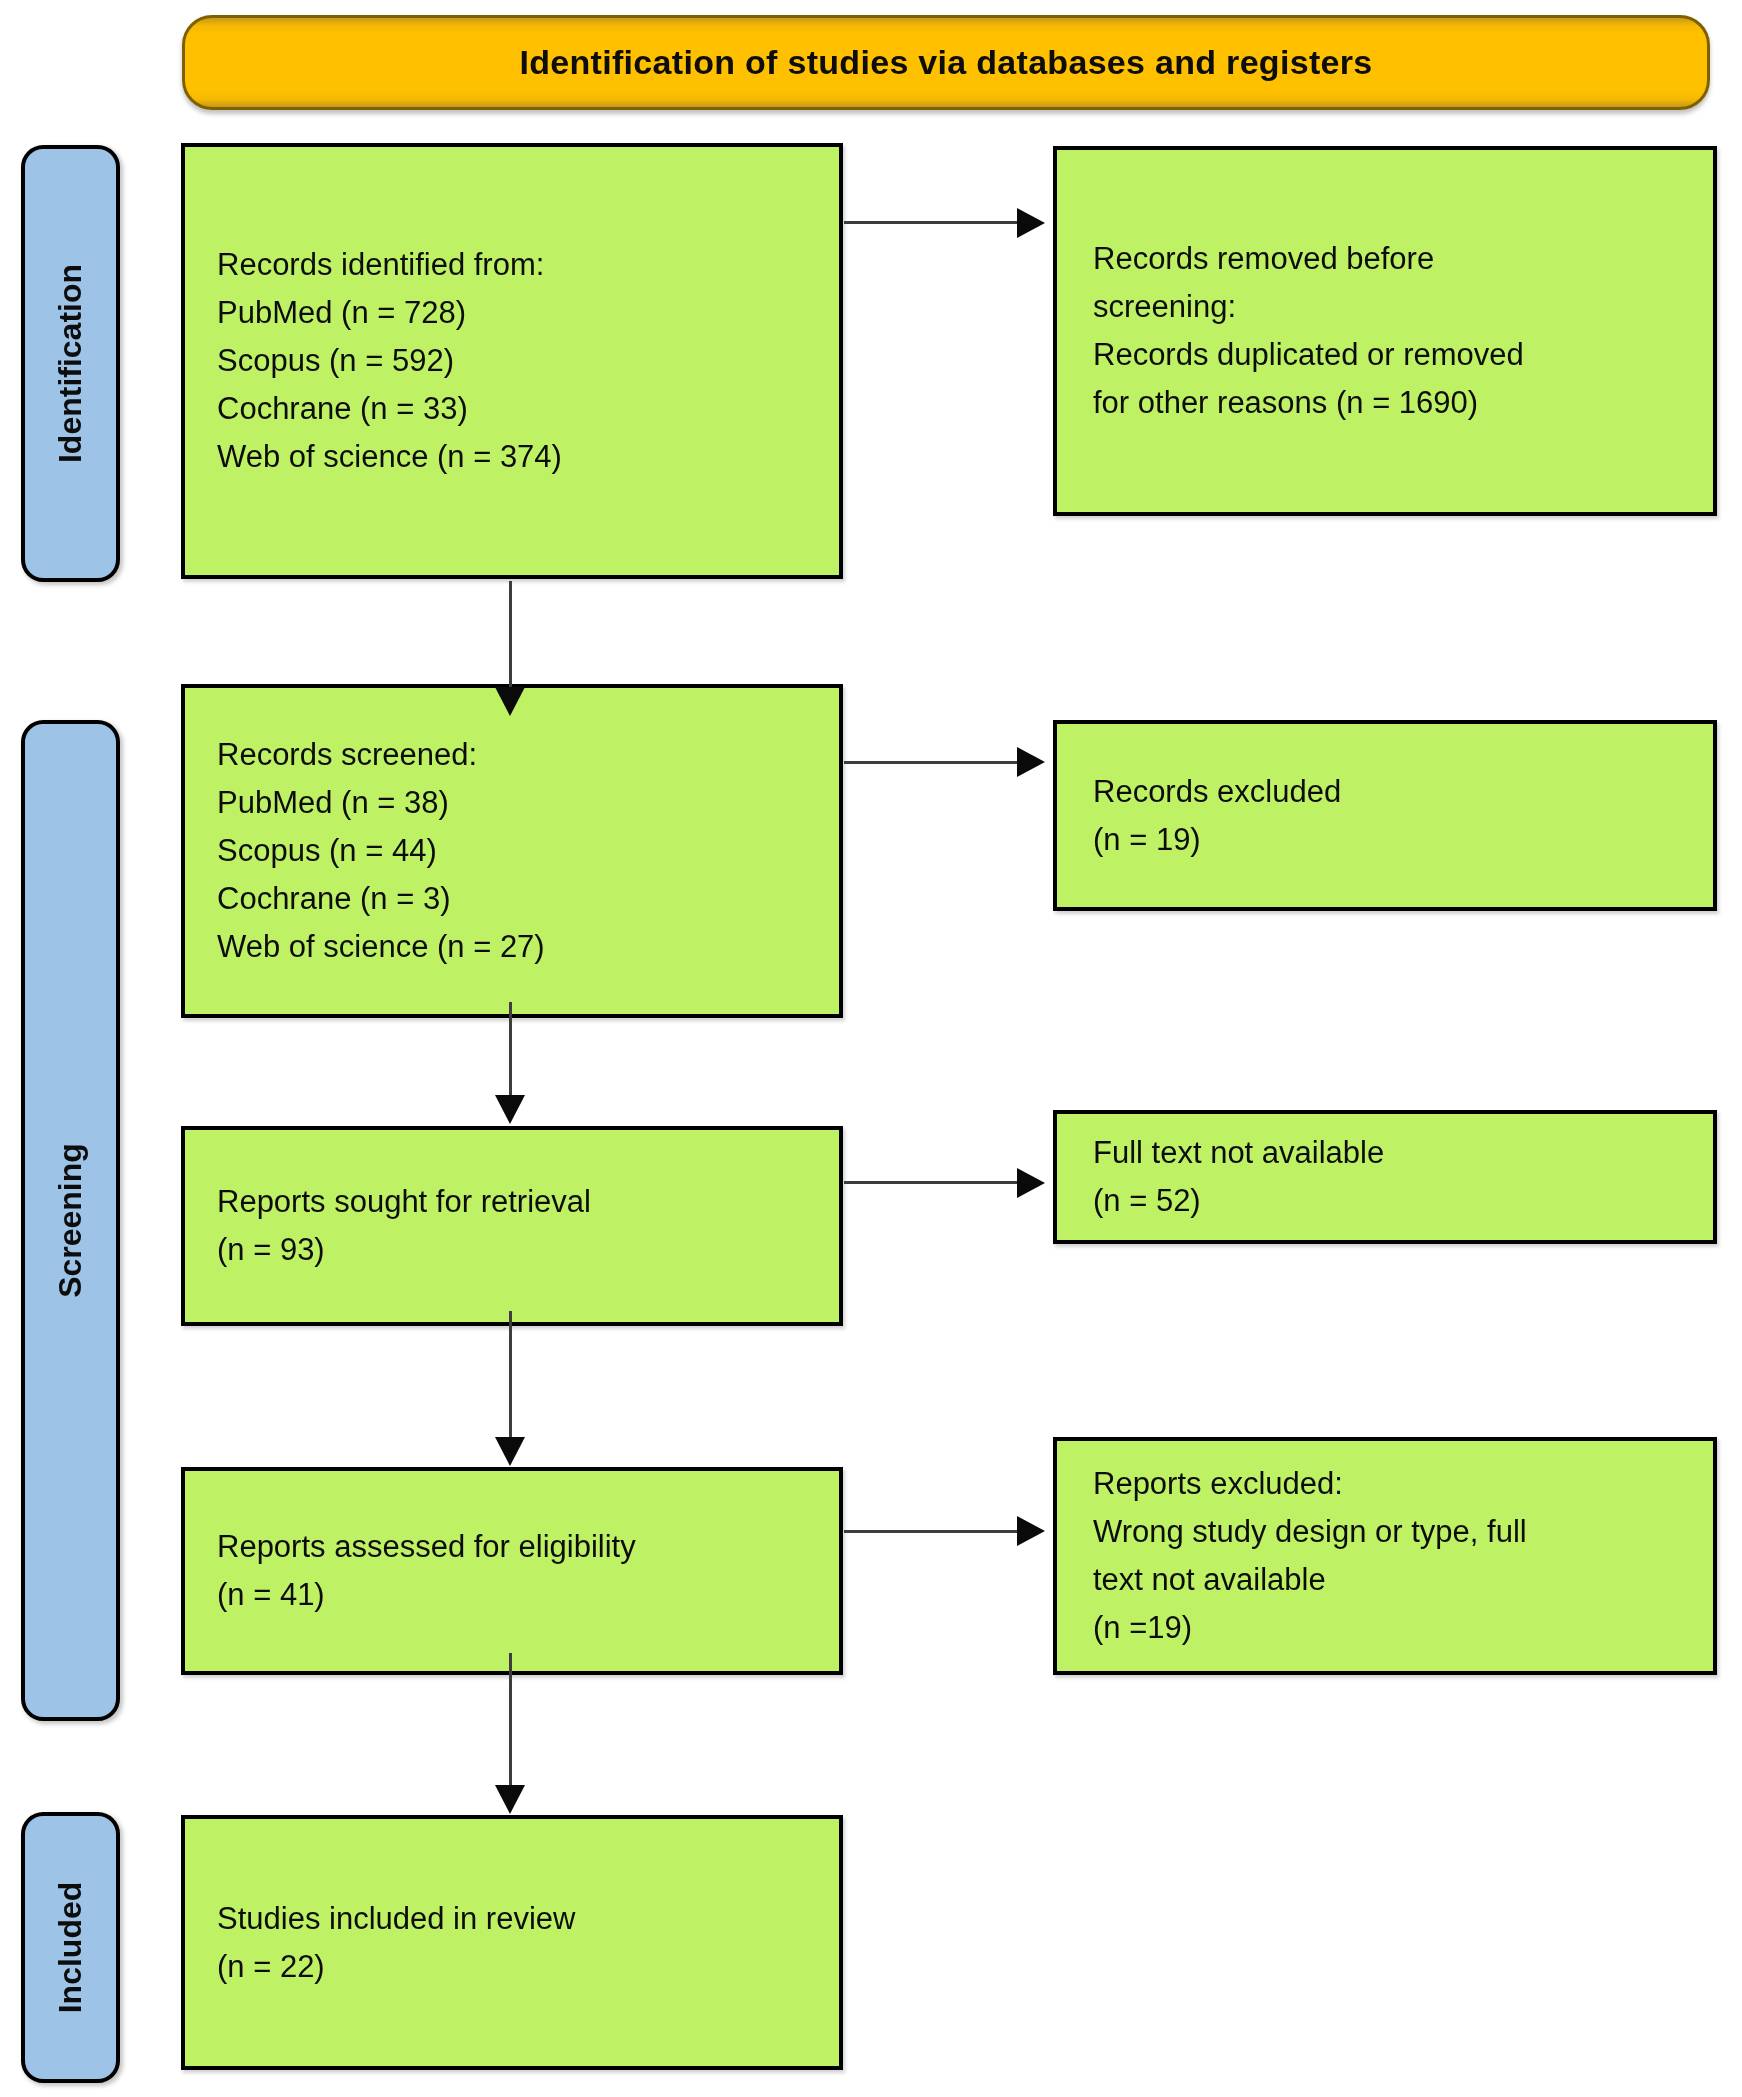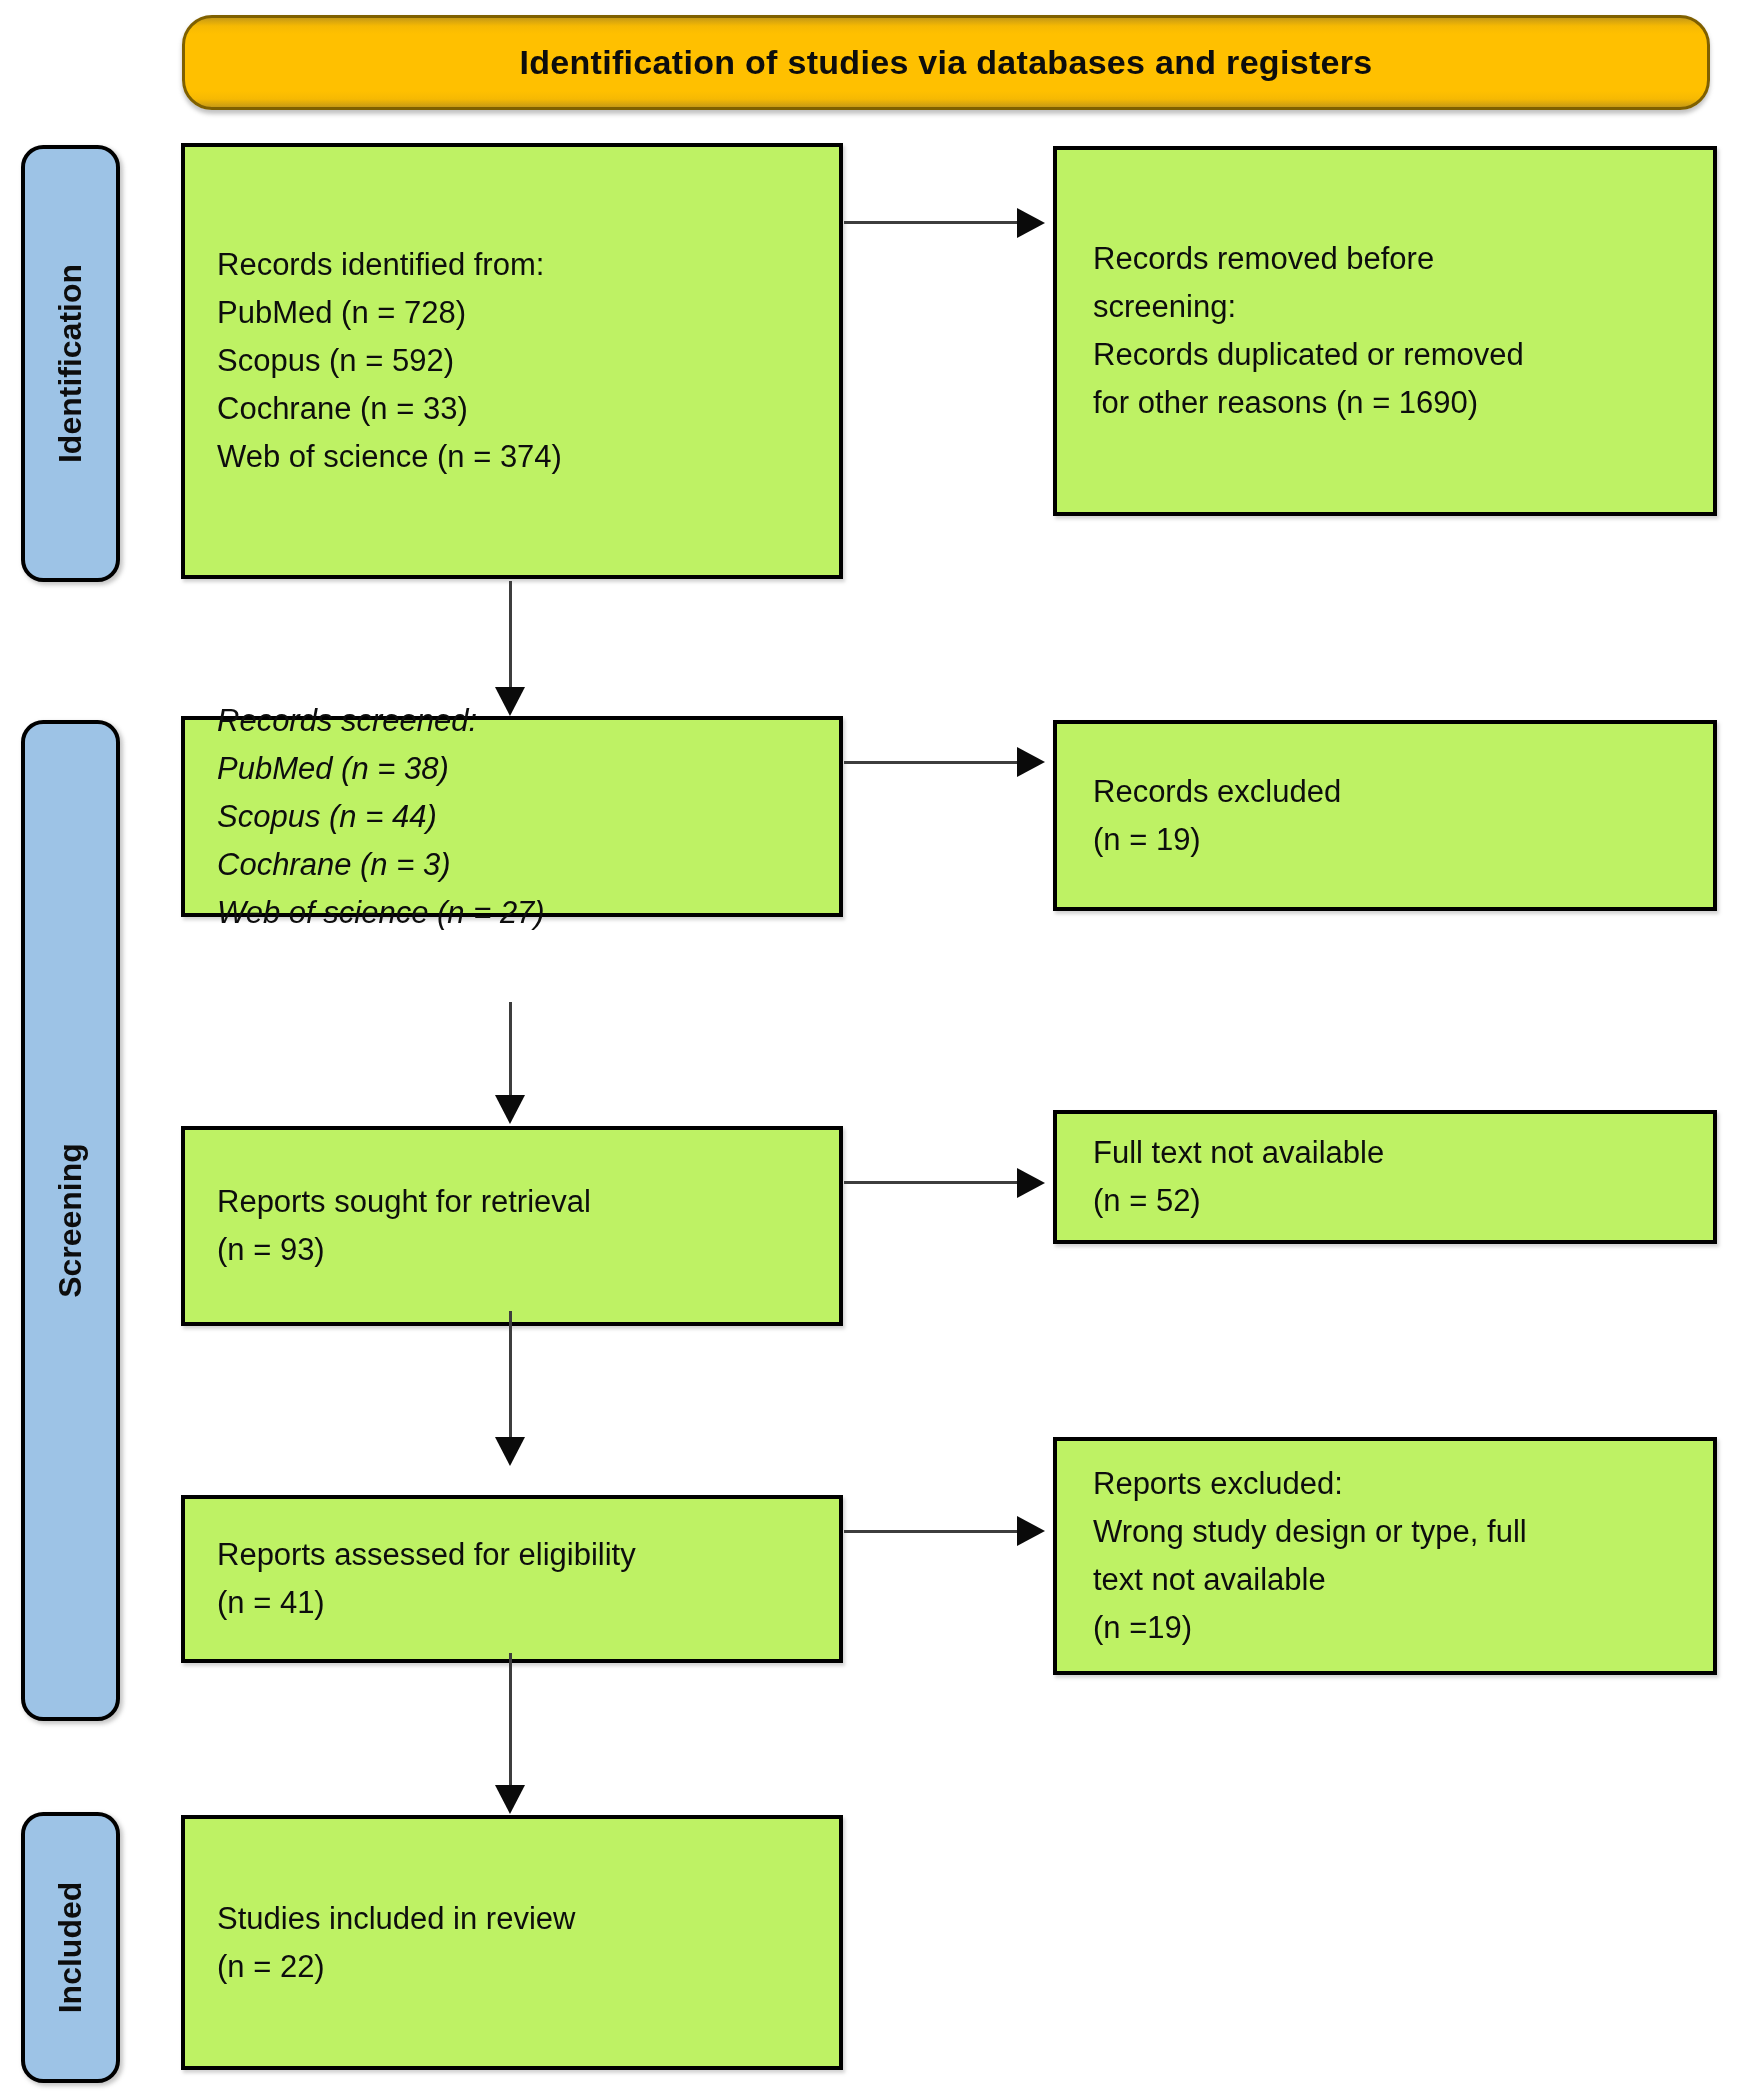--- a/index.html
+++ b/index.html
@@ -48,23 +48,23 @@
     position: absolute;
     background: #bef264;
     border: 4px solid var(--box-border);
     display: flex; flex-direction: column; justify-content: center;
     box-shadow: 2px 2.6px 3.3px rgba(130,130,130,0.35);
   }
   .fbox .line { font-size: 31px; line-height: 48px; white-space: nowrap; }
   .col-left  { left: 181px;  width: 662px; padding-left: 32px; padding-right: 13px; }
   .col-right { left: 1053px; width: 664px; padding-left: 36px; padding-right: 13px; }
   .box-records-identified { top: 143px;  height: 436px; }
-  .box-records-screened   { top: 716px; height: 201px; font-style: italic; }
+  .box-records-screened   { top: 684px; height: 334px; }
   .box-reports-sought     { top: 1126px; height: 200px; }
-  .box-reports-assessed   { top: 1467px; height: 168px; margin-top: 28px; }
+  .box-reports-assessed   { top: 1467px; height: 208px; }
   .box-studies-included   { top: 1815px; height: 255px; }
   .box-records-removed    { top: 146px;  height: 370px; }
   .box-records-excluded   { top: 720px; height: 191px; }
   .box-fulltext-na        { top: 1110px; height: 134px; }
   .box-reports-excluded   { top: 1437px; height: 238px; }
 
   
   .hline { position: absolute; left: 844px; width: 173px; height: 3.3px; background: var(--arrow-line); }
   .head-right {
     position: absolute; left: 1017px; width: 0; height: 0;

